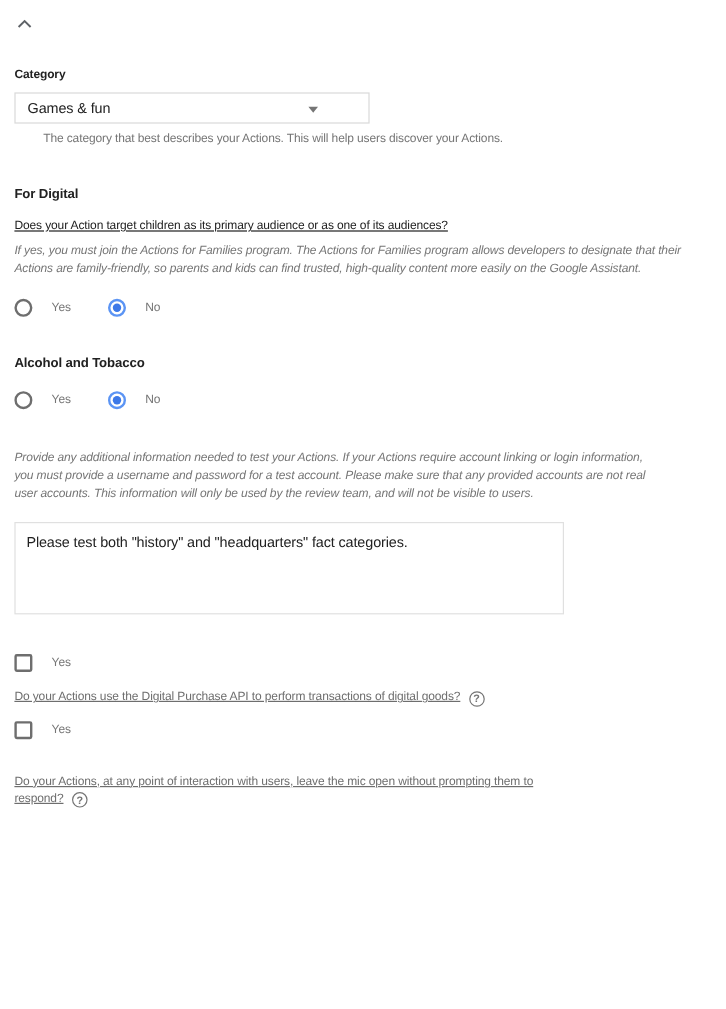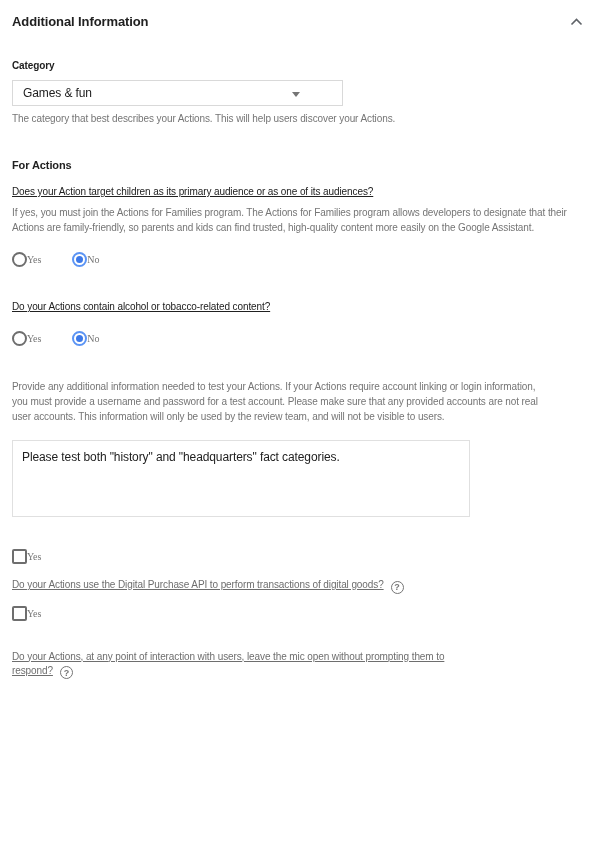--- a/index.html
+++ b/index.html
@@ -15,54 +15,54 @@
   
   .section-header-row { display: flex; justify-content: space-between; align-items: center; }
   .page-title { font-size: 13px; font-weight: bold; color: #212121; }
   .collapse-btn { background: none; border: none; cursor: pointer; padding: 2px; margin-right: 8px; line-height: 0; }
 
   
   .field-label { font-size: 10px; font-weight: bold; color: #212121; }
   .category-block { margin-top: 31px; }
   .dropdown {
     margin-top: 9px; position: relative;
-    width: 331px; height: 26px;
+    width: 296px; height: 26px;
     border: 1px solid #d9d9d9; background: #fff;
     display: flex; align-items: center;
     padding-left: 10px; cursor: pointer;
   }
   .dropdown-value { font-size: 12px; color: #212121; }
   .caret-down {
     position: absolute; right: 42px; top: 11px;
     width: 0; height: 0;
     border-left: 4px solid transparent; border-right: 4px solid transparent;
     border-top: 5px solid #757575;
   }
   .helper { font-size: 10px; color: #757575; line-height: 15px; max-width: 585px; }
-  .category-block .helper { margin-top: 5px; }
+  .category-block .helper { margin-top: 5px; margin-left: 24px; }
 
   
   .section { margin-top: 33px; }
   .section-heading { font-size: 11px; font-weight: bold; color: #212121; }
   .question { font-size: 10px; color: #212121; margin-top: 14px; line-height: 14px; text-decoration: underline; }
   .question.gray { color: #6e6e6e; }
-  .section .helper { margin-top: 6px; }
+  .section .helper { margin-top: 6px; font-style: italic; }
 
   
   .radio-row { display: flex; align-items: center; margin-top: 17px; }
   .radio-option { display: flex; align-items: center; margin-right: 31px; cursor: pointer; }
   .radio-circle {
     width: 15px; height: 15px; border-radius: 50%;
     border: 2px solid #6e6e6e; background: #fff;
     display: flex; align-items: center; justify-content: center;
   }
   .radio-option.checked .radio-circle { border-color: #5b94f4; }
   .radio-dot { width: 7px; height: 7px; border-radius: 50%; background: transparent; }
   .radio-option.checked .radio-dot { background: #3d79e8; }
-  .control-label { font-size: 10px; color: #757575; margin-left: 0; font-family: Liberation Serif, serif; }
+  .control-label { font-size: 10px; color: #757575; margin-left: 16px; }
 
   
   .textarea-box {
     margin-top: 16px; width: 458px; height: 77px;
     border: 1px solid #e0e0e0; background: #fff;
     font-family: "Liberation Sans", sans-serif;
     font-size: 12px; color: #212121; letter-spacing: -0.1px;
     padding: 8px 9px; resize: none; outline: none; line-height: 16px;
   }
 
@@ -84,61 +84,60 @@
     margin-left: 7px; vertical-align: -2px; cursor: pointer;
   }
   .mic-question { max-width: 455px; }
 </style>
 </head>
 <body>
 
 <div class="page">
 
   <div class="section-header-row">
-    <div class="page-title">Additional Information</div>
     <button class="collapse-btn">
       <span>
         <svg width="13" height="8" viewBox="0 0 13 8">
             <polyline points="1.5,6.5 6.5,1.5 11.5,6.5" fill="none" stroke="#5f6368" stroke-width="1.6"></polyline>
           </svg>
       </span>
     </button>
   </div>
 
   <div class="category-block">
     <div class="field-label">Category</div>
     <div class="dropdown">
       <span class="dropdown-value">Games &amp; fun</span>
       <span class="caret-down"></span>
     </div>
     <div class="helper">The category that best describes your Actions. This will help users discover your Actions.</div>
   </div>
 
   <div class="section">
-    <div class="section-heading">For Actions</div>
+    <div class="section-heading">For Digital</div>
     <div class="question">Does your Action target children as its primary audience or as one of its audiences?</div>
     <div class="helper">If yes, you must join the Actions for Families program. The Actions for Families program allows developers to designate that their Actions are family-friendly, so parents and kids can find trusted, high-quality content more easily on the Google Assistant.</div>
     <div class="radio-row">
       <div class="radio-option">
         <span class="radio-circle">
             <span class="radio-dot"></span>
           </span>
         <span class="control-label">Yes</span>
       </div>
       <div class="radio-option checked">
         <span class="radio-circle">
             <span class="radio-dot"></span>
           </span>
         <span class="control-label">No</span>
       </div>
     </div>
   </div>
 
   <div class="section">
-    <div class="question">Do your Actions contain alcohol or tobacco-related content?</div>
+    <div class="section-heading">Alcohol and Tobacco</div>
     <div class="radio-row">
       <div class="radio-option">
         <span class="radio-circle">
             <span class="radio-dot"></span>
           </span>
         <span class="control-label">Yes</span>
       </div>
       <div class="radio-option checked">
         <span class="radio-circle">
             <span class="radio-dot"></span>

